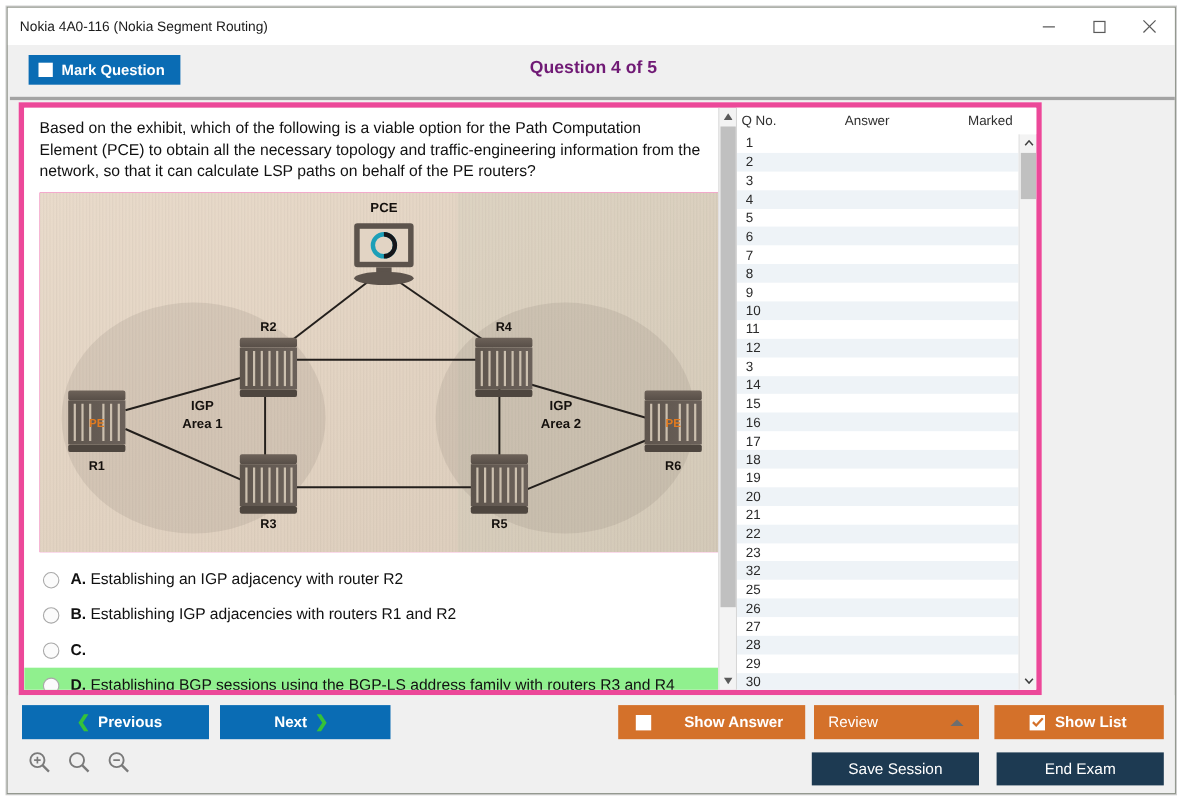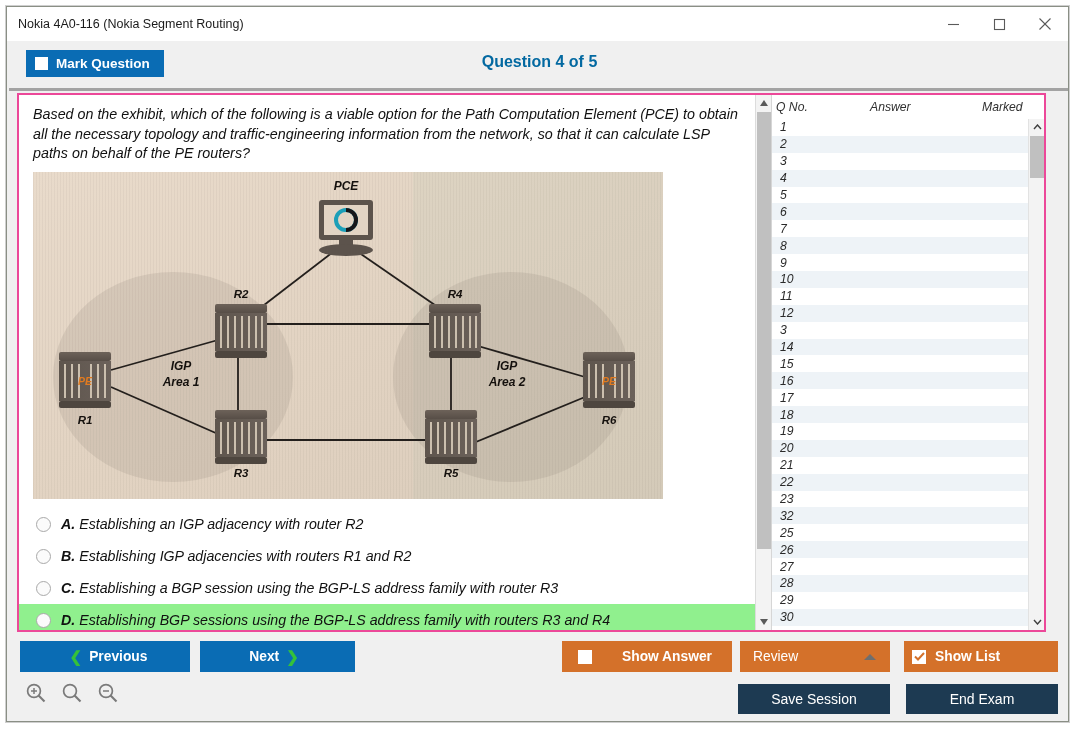--- a/index.html
+++ b/index.html
@@ -73,32 +73,31 @@
     margin-right: 8px;
     display: inline-block;
     flex: none;
   }
   #question-counter {
     position: absolute;
     left: 0; right: 0; top: 12px;
     text-align: center;
     font-size: 16px;
     font-weight: bold;
-    color: #0369a1;
+    color: #701a75;
   }
 
   
   #content-area {
     position: absolute;
     left: 10px; top: 86px;
-    width: 1029px; height: 539px;
+    width: 930px; height: 539px;
     background: #ffffff;
-    border: 2px solid #ec4899;
+    border: 5px solid #ec4899;
     display: flex;
-    font-style: italic;
   }
 
   
   #question-pane {
     position: relative;
     width: 829px; height: 100%;
     background: #ffffff;
     overflow: hidden;
   }
   #question-text {
@@ -219,21 +218,21 @@
     font-family: "Liberation Sans", sans-serif;
   }
   .btn-blue { background: #0a6cb4; }
   .btn-orange { background: #d4712a; }
   .btn-navy { background: #1d3a52; font-weight: normal; font-size: 14px; }
 
   #btn-previous { left: 13px; top: 9px; width: 170px; height: 31px; }
   #btn-next     { left: 193px; top: 9px; width: 155px; height: 31px; }
   #btn-show-answer { left: 555px; top: 9px; width: 170px; height: 31px; justify-content: flex-start; padding-left: 16px; gap: 21px; }
   #btn-review   { left: 733px; top: 9px; width: 150px; height: 31px; justify-content: flex-start; padding-left: 13px; font-weight: normal; text-align: center; }
-  #btn-show-list { left: 897px; top: 9px; width: 154px; height: 31px; justify-content: flex-start; padding-left: 8px; }
+  #btn-show-list { left: 897px; top: 9px; width: 154px; height: 31px; justify-content: flex-start; padding-left: 32px; }
   #btn-save-session { left: 731px; top: 52px; width: 152px; height: 30px; }
   #btn-end-exam  { left: 899px; top: 52px; width: 152px; height: 30px; }
 
   .chev { margin: 0 7px; color: #35c13a; font-size: 15px; font-weight: bold; line-height: 1; }
   .cbox-w {
     width: 14px; height: 14px; background: #ffffff;
     margin-right: 9px; flex: none;
     display: flex; align-items: center; justify-content: center;
   }
   .cbox-w svg { display: block; }
@@ -455,21 +454,20 @@
             <span>Establishing an IGP adjacency with router R2</span>
           </div>
           <div class="option-row">
             <span class="radio"></span>
             <span class="option-letter">B.</span>
             <span>Establishing IGP adjacencies with routers R1 and R2</span>
           </div>
           <div class="option-row">
             <span class="radio"></span>
             <span class="option-letter">C.</span>
-            <span>Establishing a BGP session using the BGP-LS address family with router R3</span>
           </div>
           <div class="option-row correct">
             <span class="radio"></span>
             <span class="option-letter">D.</span>
             <span>Establishing BGP sessions using the BGP-LS address family with routers R3 and R4</span>
           </div>
         </div>
     </div>
 
     <div class="vscroll">

